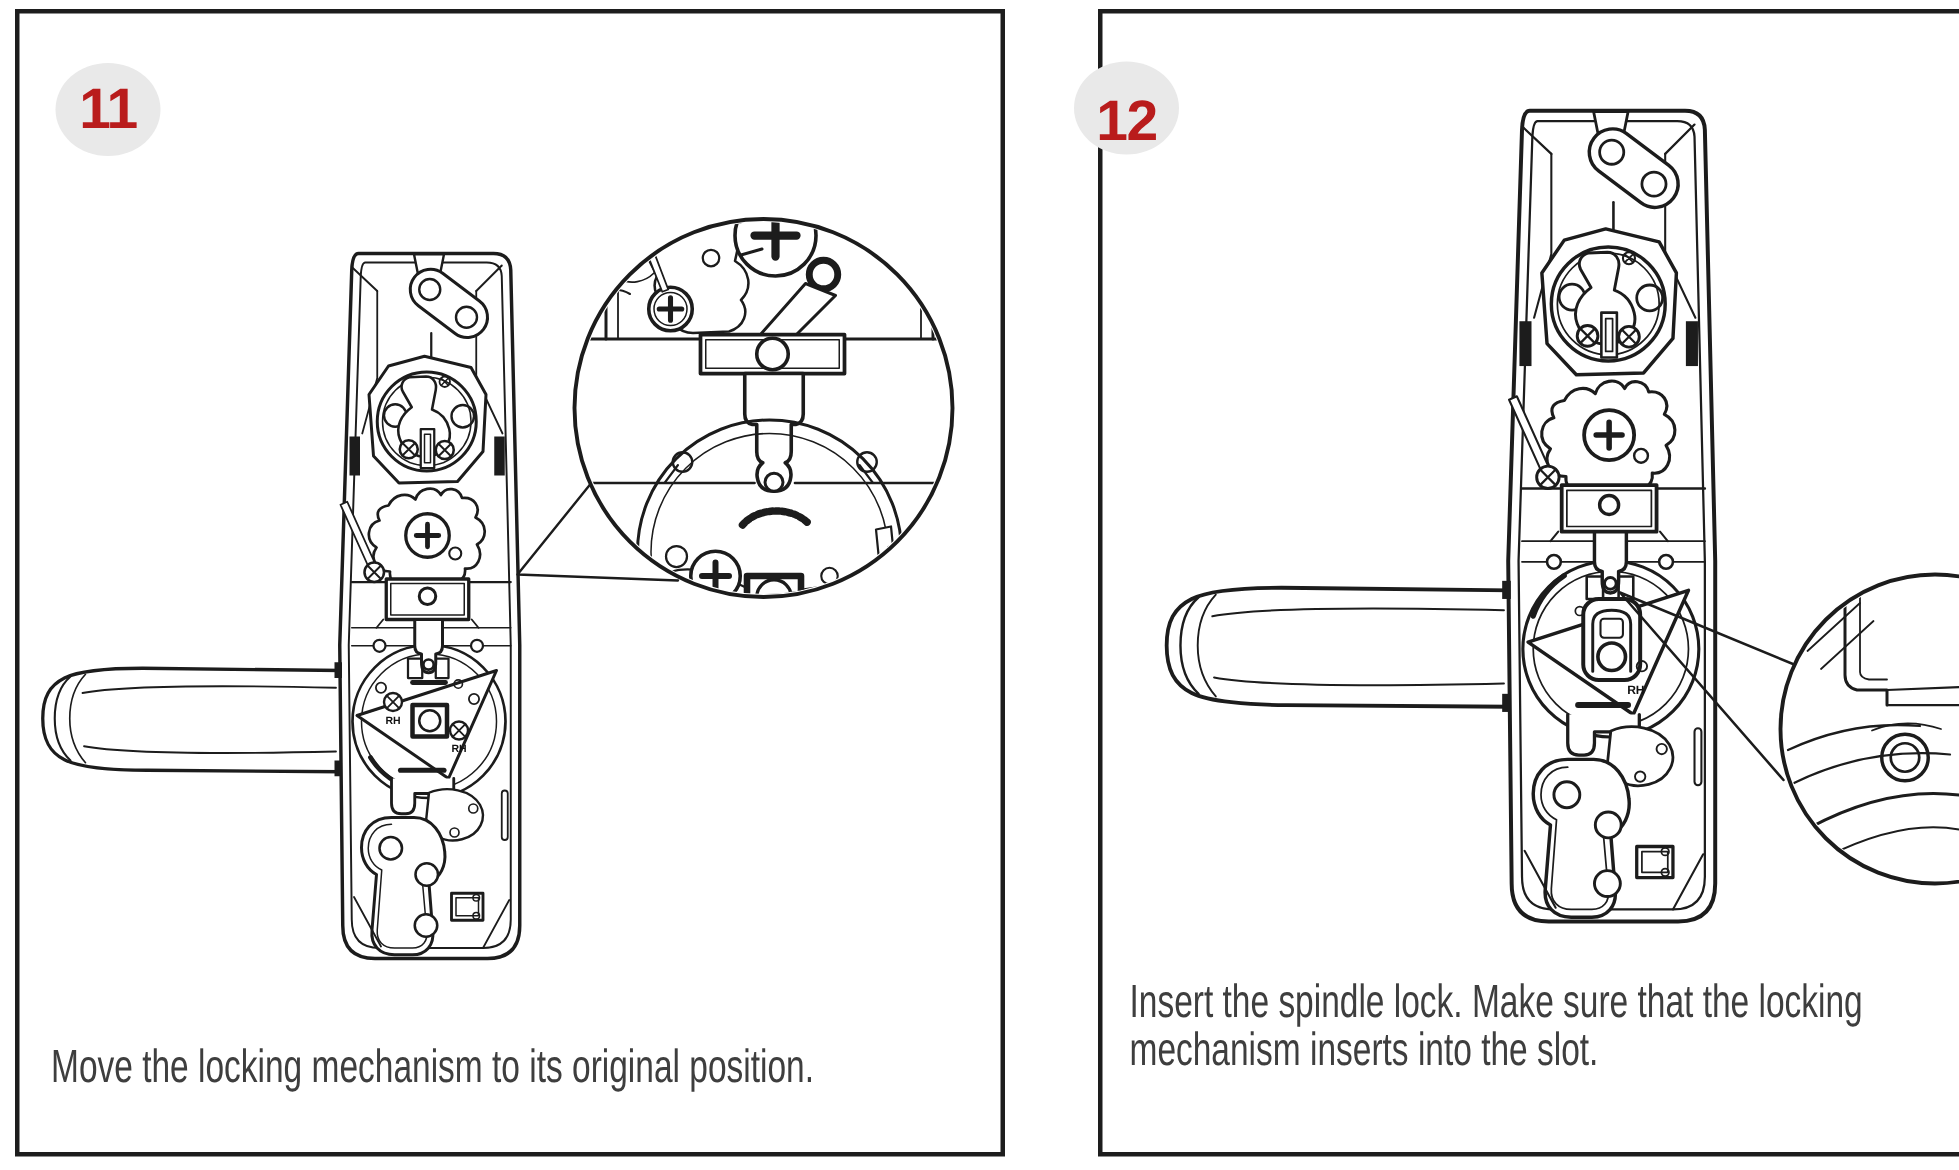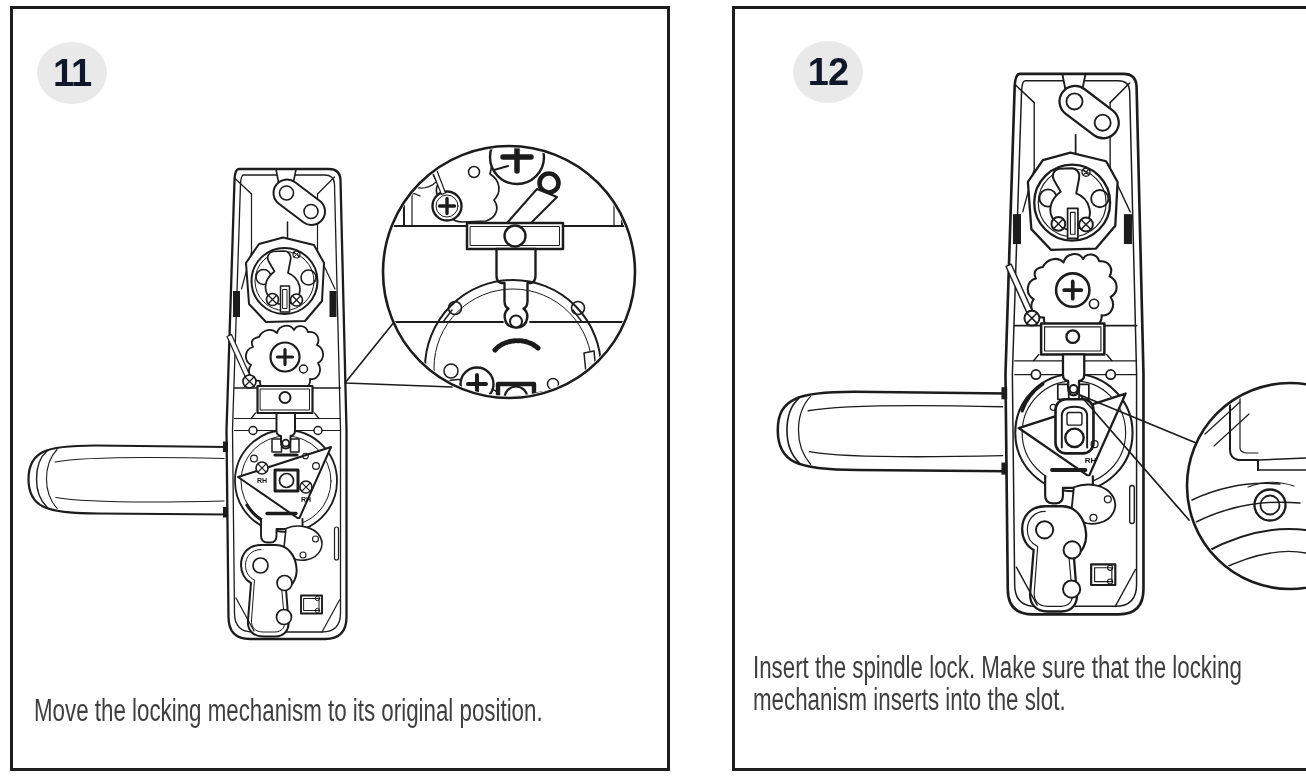--- a/index.html
+++ b/index.html
@@ -4,23 +4,23 @@
 <style>
   html,body{margin:0;padding:0;background:#ffffff;}
   body{position:relative;width:1306px;height:780px;overflow:hidden;
        font-family:"Liberation Sans", sans-serif;}
   .panel{position:absolute;border:3.5px solid #1d1d1d;background:transparent;}
   #panel-11{left:10px;top:6px;width:654px;height:759px;}
   #panel-12{left:732px;top:6px;width:660px;height:759px;}
   .art{position:absolute;left:0;top:0;width:1306px;height:780px;}
   .badge{position:absolute;background:#e9e9e9;border-radius:50%;
          display:flex;align-items:center;justify-content:center;
-         color:#0f172a;font-weight:bold;font-size:38px;letter-spacing:-1px;}
+         color:#b91c1c;font-weight:bold;font-size:38px;letter-spacing:-1px;}
   #badge-11{left:37px;top:42px;width:70px;height:62px;}
-  #badge-12{left:793px;top:41px;width:70px;height:62px;}
+  #badge-12{left:716px;top:41px;width:70px;height:62px;align-items:flex-end;}
   .caption{position:absolute;color:#3e3e3e;font-size:31px;
            transform:scaleX(0.72);transform-origin:0 0;white-space:nowrap;}
   #caption-11{left:34px;top:662px;}
   #caption-12{left:753px;top:652px;line-height:31.5px;}
   .rh-label{font-family:"Liberation Sans",sans-serif;font-weight:bold;font-size:7px;fill:#111;}
 </style>
 </head>
 <body>
 
 <div class="panel" id="panel-11"></div>

